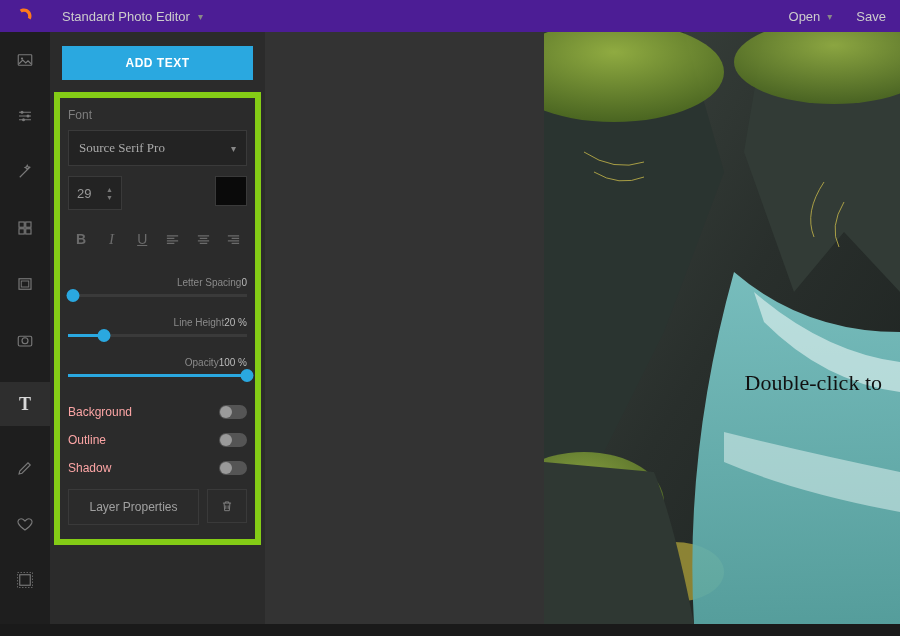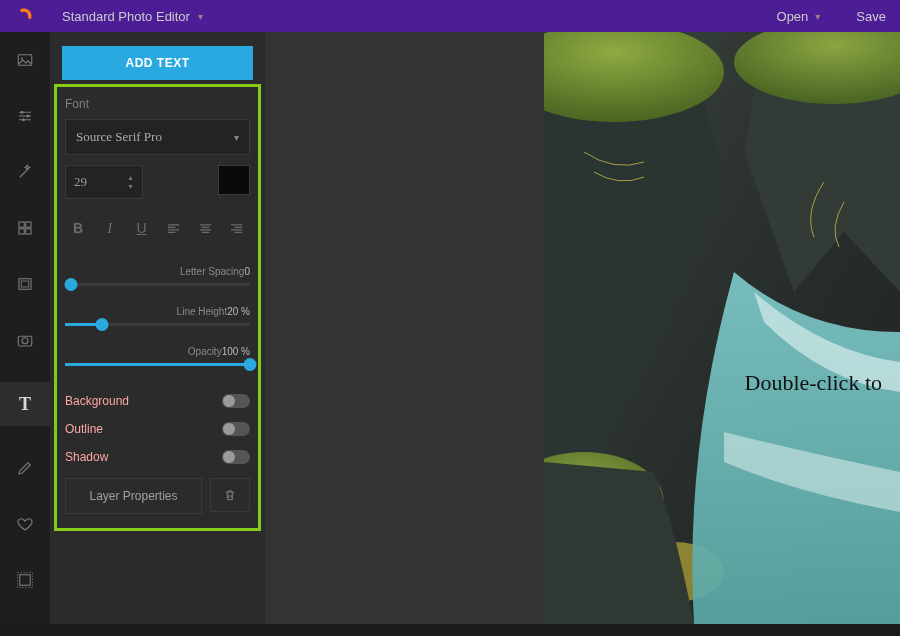--- a/index.html
+++ b/index.html
@@ -29,21 +29,21 @@
     font-size: 13px;
     display: flex;
     align-items: center;
     gap: 8px;
     cursor: pointer;
   }
   .chev { font-size: 10px; color: #888; }
   .topbar-spacer { flex: 1; }
   .topbar-right {
     display: flex;
-    gap: 36px;
+    gap: 24px;
     color: #ccc;
     font-size: 13px;
     justify-content: space-between;
   }
   .tb-btn { display: flex; align-items: center; gap: 7px; cursor: pointer; }
 
   
   .main {
     display: flex;
     height: 592px;
@@ -90,22 +90,22 @@
     border: none;
     width: 100%;
     height: 34px;
     font-size: 12px;
     letter-spacing: 0.5px;
     font-weight: 600;
     cursor: pointer;
     margin-bottom: 4px;
   }
   .highlight-box {
-    border: 3px solid #84cc16;
-    margin: 0 -8px;
+    border: 6px solid #84cc16;
+    margin: 8px -8px;
     padding: 10px 8px 14px;
   }
   .label {
     font-size: 12px;
     color: #7e7e7e;
     margin-bottom: 8px;
     display: block;
   }
   .select {
     background: #232323;
@@ -122,29 +122,28 @@
     font-family: Georgia, serif;
   }
   .size-row {
     display: flex;
     gap: 10px;
     margin-bottom: 14px;
   }
   .num-input {
     background: #232323;
     border: 1px solid #3a3a3a;
-    width: 78px;
+    width: 54px;
     height: 34px;
     display: flex;
     align-items: center;
     padding: 12px 8px;
     font-size: 13px;
     color: #999;
     justify-content: space-between;
-    font-family: Liberation Serif, serif;
   }
   .stepper {
     display: flex; flex-direction: column; gap: 1px;
     font-size: 7px; color: #777; cursor: pointer;
   }
   .swatch {
     width: 32px; height: 30px;
     background: #0a0a0a;
     border: 1px solid #3a3a3a;
     margin-left: auto;

